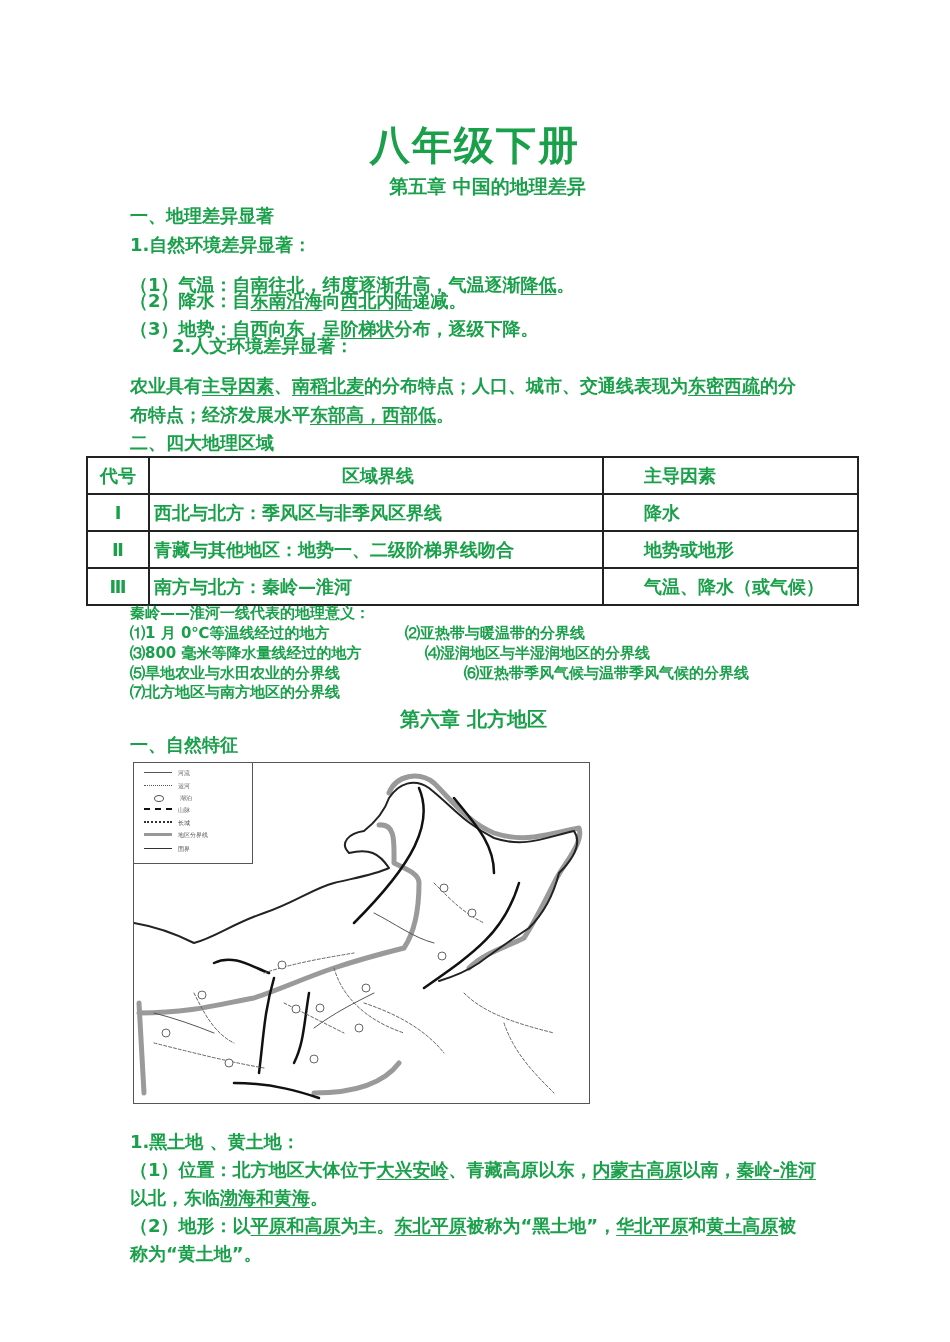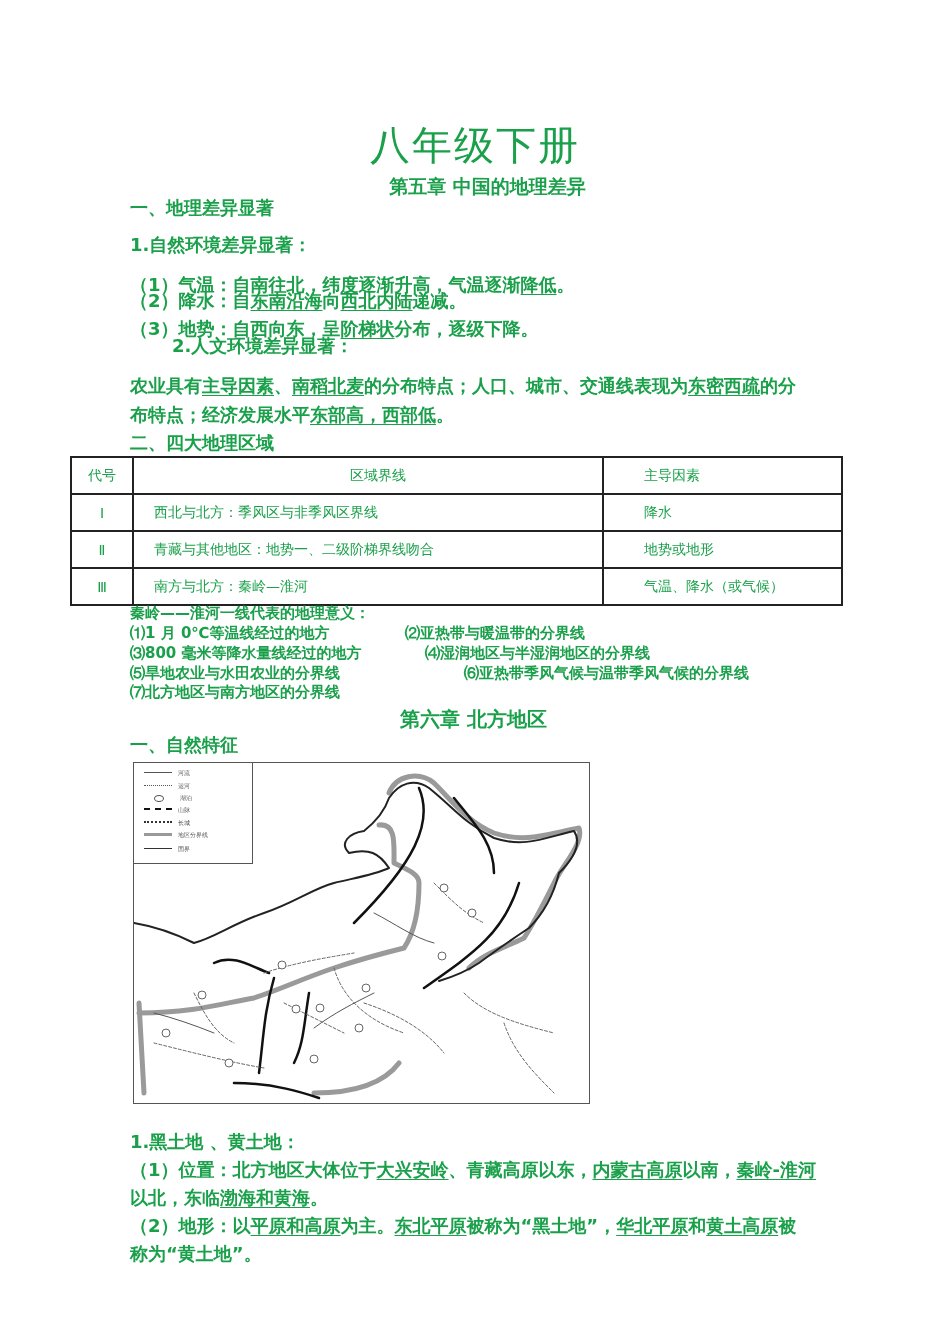--- a/index.html
+++ b/index.html
@@ -1,42 +1,42 @@
 <!DOCTYPE html>
 <html><head>
 <meta charset="utf-8">
 <style>
   html, body { margin:0; padding:0; background:#ffffff; }
   body { width:950px; height:1342px; position:relative; overflow:hidden;
          font-family:"DejaVu Sans", sans-serif; color:#1aa04a; }
   .u { text-decoration:underline; text-underline-offset:3px; }
   .abs { position:absolute; white-space:nowrap; }
-  #title { left:0; width:950px; top:118px; text-align:center; font-size:40px; font-weight:normal; letter-spacing:2px; }
+  #title { left:0; width:950px; top:118px; text-align:center; font-size:40px; font-weight:bold; letter-spacing:2px; }
   #ch5 { left:0; width:975px; top:174px; text-align:center; font-size:19px; font-weight:bold; }
   .line { font-size:18px; font-weight:bold; }
   .p { left:130px; }
-  table.regions { position:absolute; left:70px; top:456px; width:773px; border-collapse:collapse; font-size:14px; font-weight:normal; }
-  table.regions td { border:2px solid #222; height:35px; padding:0 0 0 20px; color:#1aa04a; }
+  table.regions { position:absolute; left:86px; top:456px; width:773px; border-collapse:collapse; font-size:18px; font-weight:bold; }
+  table.regions td { border:2px solid #222; height:35px; padding:0 0 0 4px; color:#1aa04a; }
   table.regions td.c1 { width:60px; text-align:center; padding:0; }
   table.regions td.c2 { width:448px; }
   table.regions td.c3 { padding-left:40px; }
   table.regions td.center { text-align:center; }
   .sig { font-size:15px; font-weight:bold; }
   #map { position:absolute; left:133px; top:762px; width:455px; height:340px; border:1px solid #555; background:#fff; }
   #legend { position:absolute; left:0; top:0; width:118px; height:100px; border-right:1px solid #555; border-bottom:1px solid #555; background:#fff; }
   .leg-row { position:absolute; left:10px; font-size:6px; color:#555; display:flex; align-items:center; gap:6px; }
   .leg-sym { width:28px; height:3px; }
 </style>
 </head>
 <body>
 
 <div id="title" class="abs">八年级下册</div>
 <div id="ch5" class="abs">第五章  中国的地理差异</div>
 
-<div class="abs line p" style="top:196px;text-align:right;">一、地理差异显著</div>
+<div class="abs line p" style="top:204px;text-align:right;">一、地理差异显著</div>
 <div class="abs line p" style="top:233px;">1.自然环境差异显著：</div>
 
 <div class="abs line p" style="top:273px;">
   <span>（1）气温：自南往北，纬度逐渐升高，气温逐渐</span><span class="u">降低</span><span>。</span>
 </div>
 <div class="abs line p" style="top:289px;">
   <span>（2）降水：自</span><span class="u">东南沿海</span><span>向</span><span class="u">西北内陆</span><span>递减。</span>
 </div>
 <div class="abs line p" style="top:317px;">
   <span>（3）地势：自西向东，呈</span><span class="u">阶梯状</span><span>分布，逐级下降。</span>

